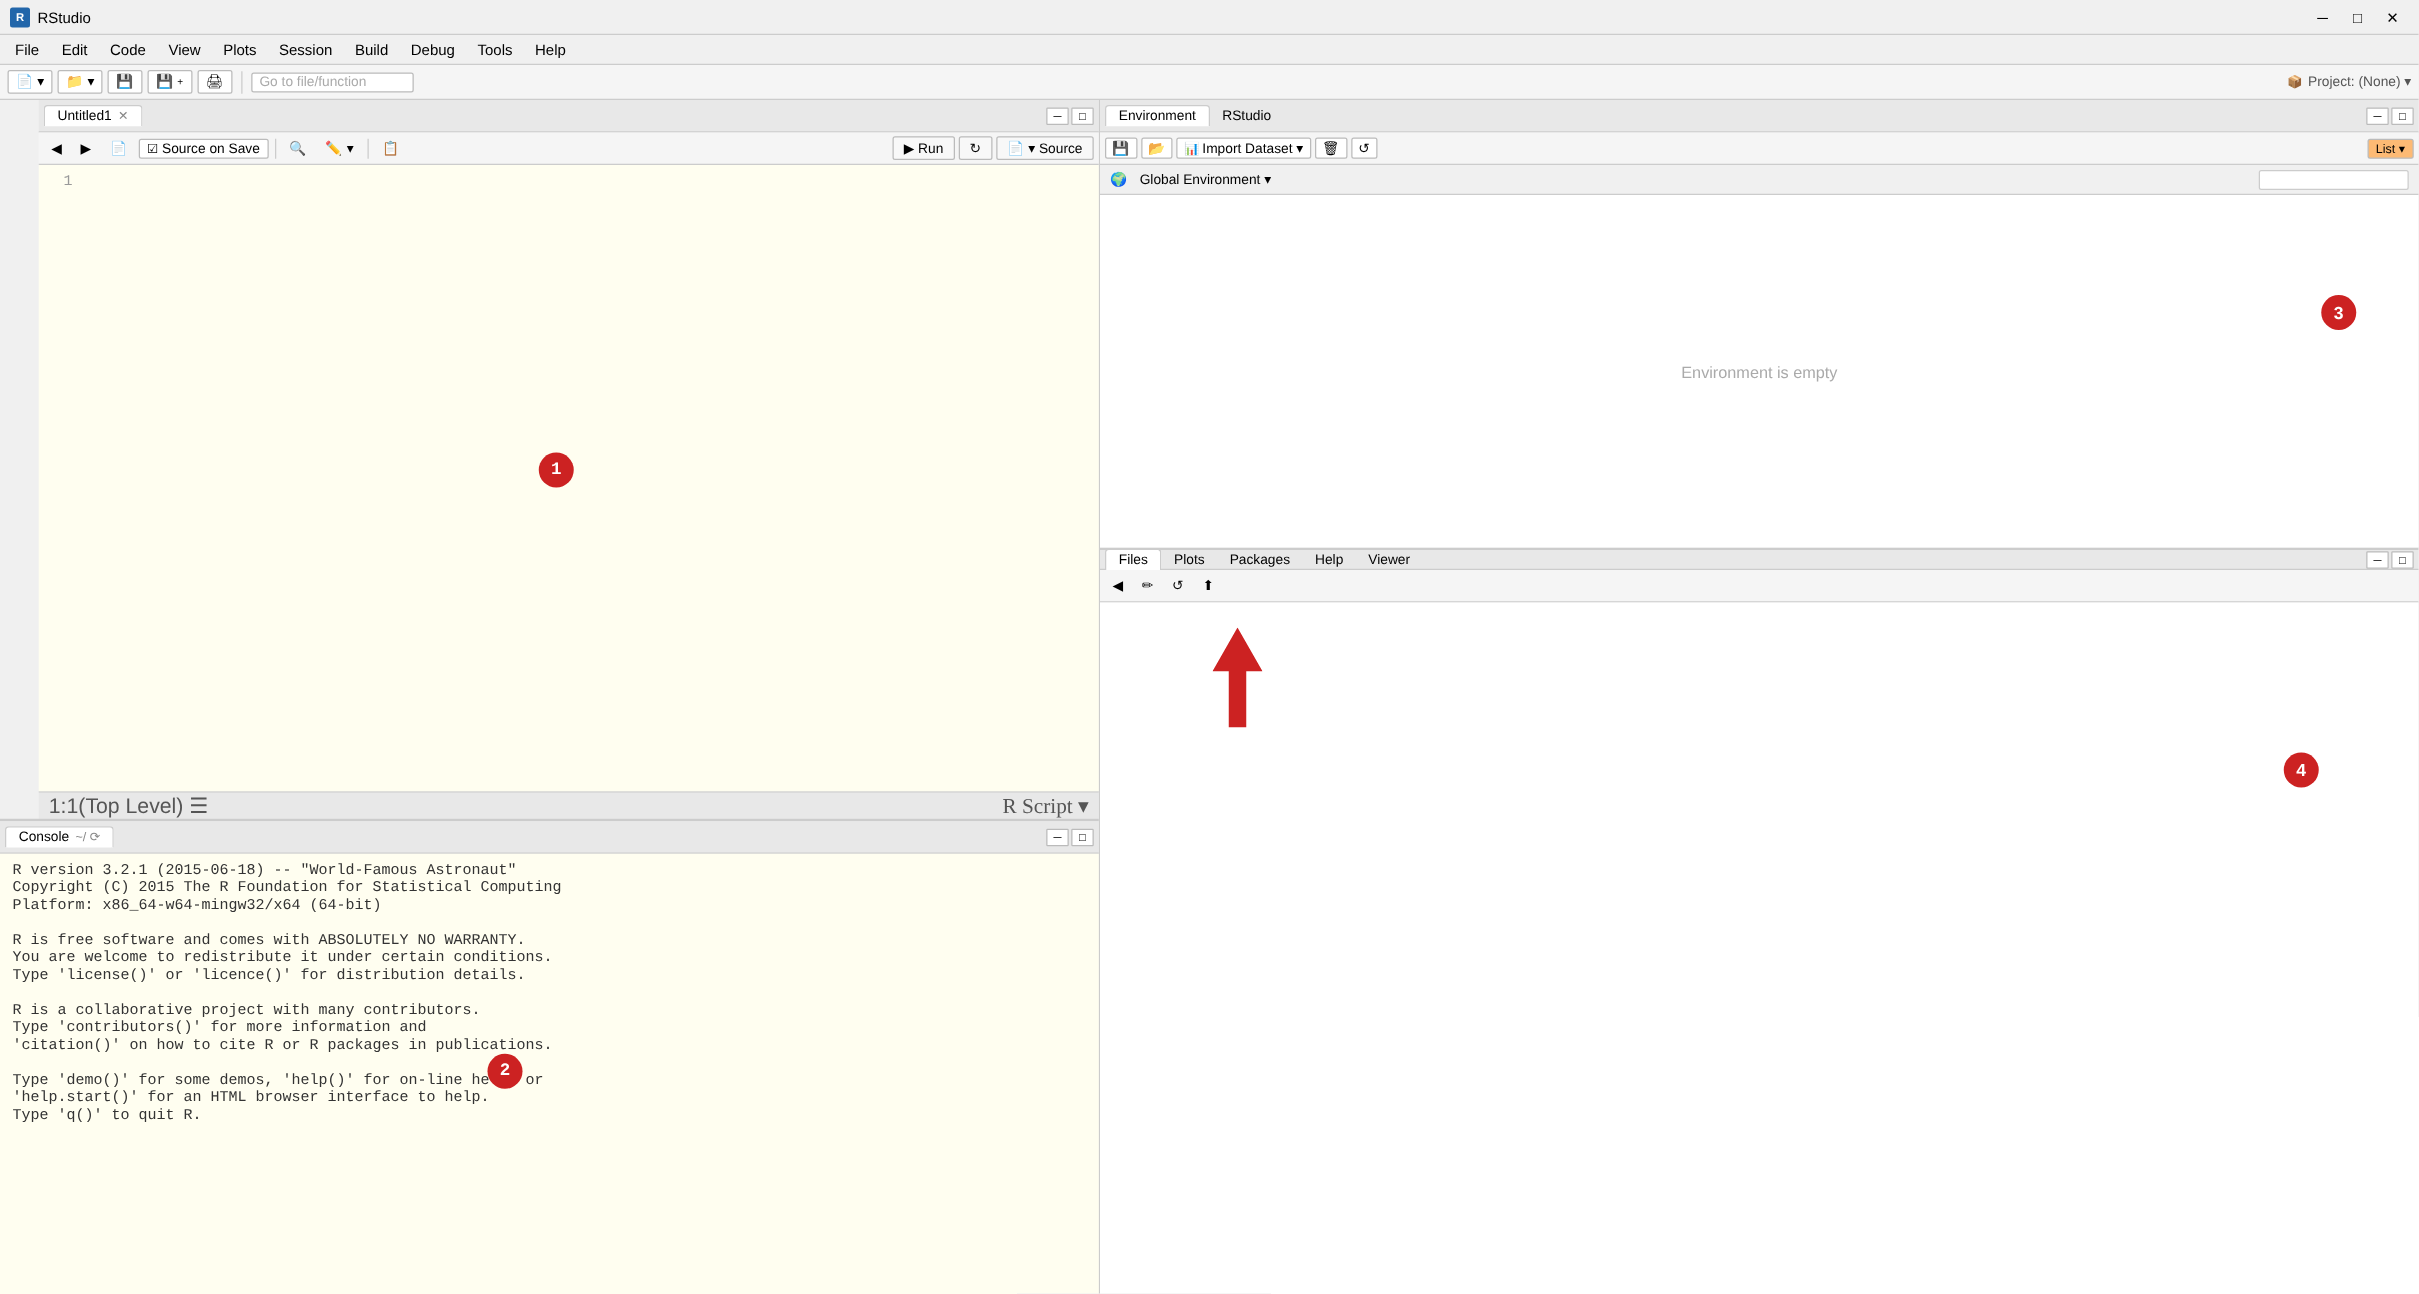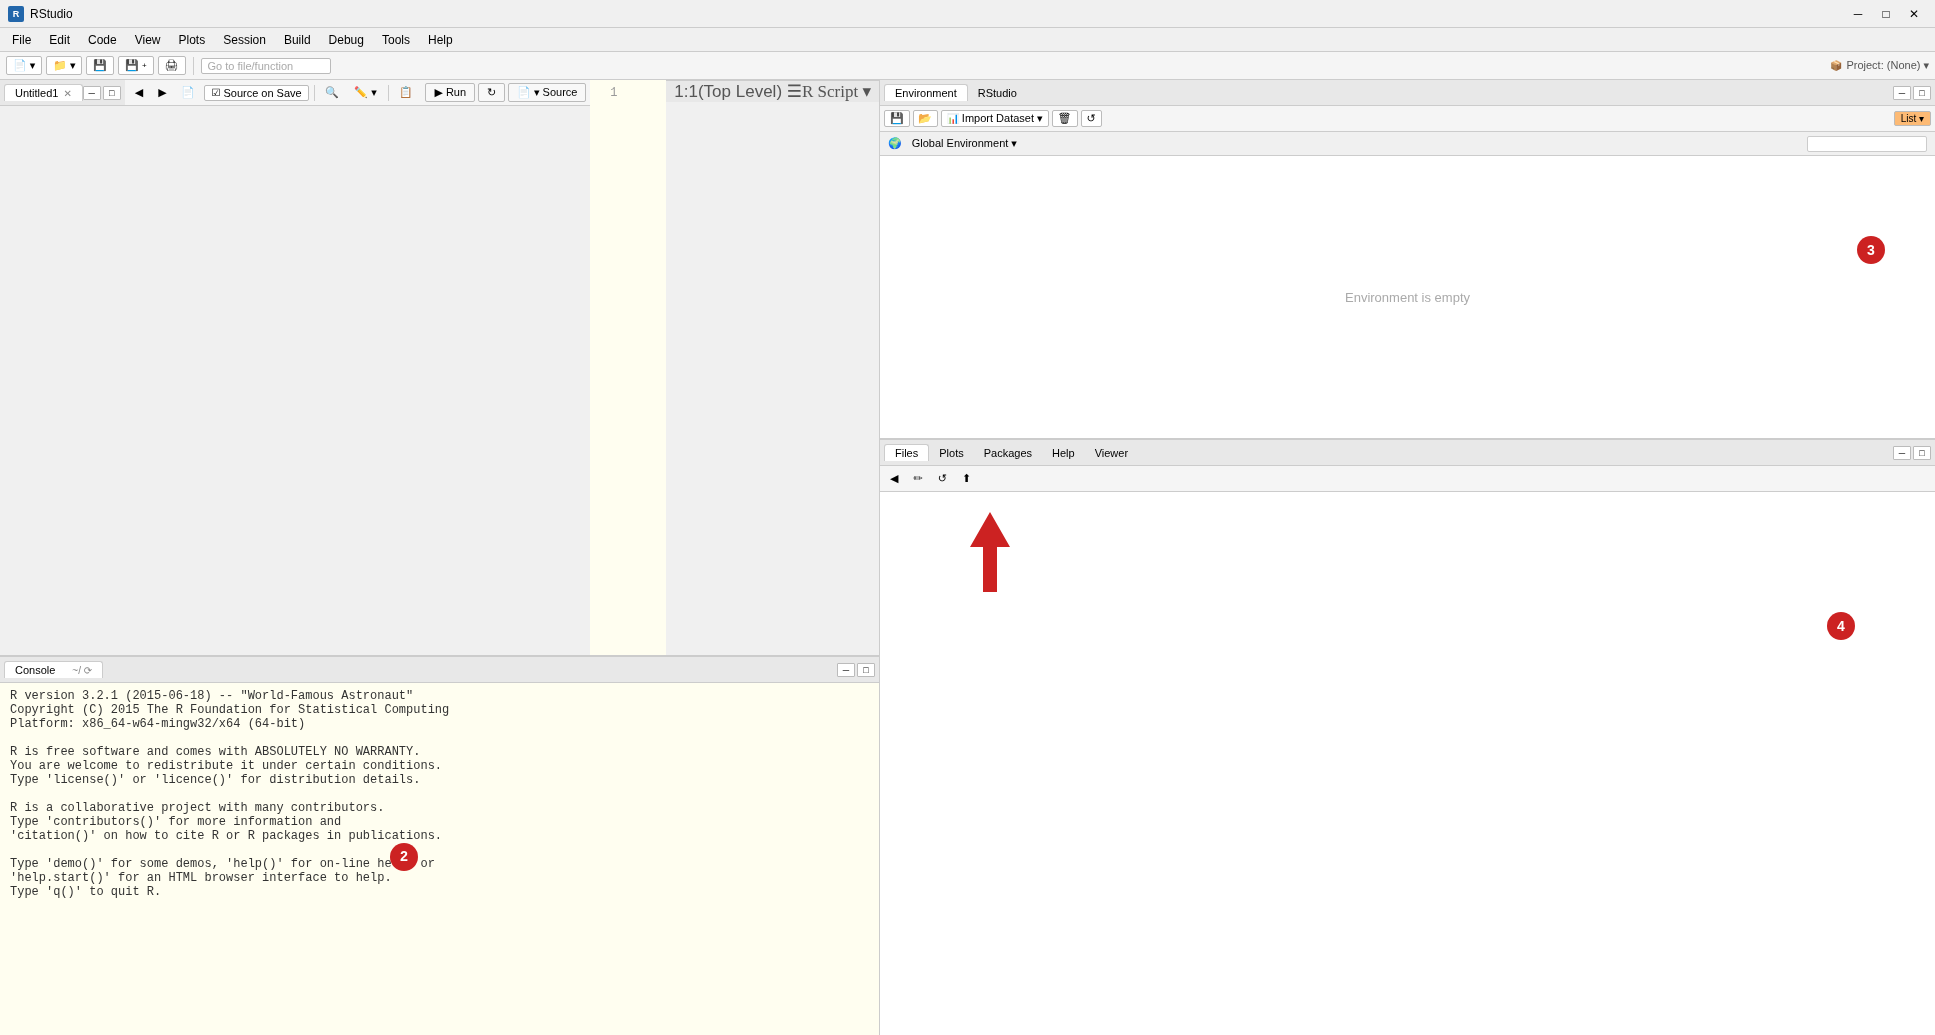--- a/index.html
+++ b/index.html
@@ -34,60 +34,60 @@
     .project-label { margin-left: auto; font-size: 11px; color: #555; display: flex; align-items: center; gap: 4px; }
 
     
     .main-layout { display: flex; flex-direction: column; height: calc(1035px - 80px); }
     .panels-row { display: flex; flex: 1; overflow: hidden; }
 
     
     .left-panel { display: flex; flex-direction: column; width: 880px; border-right: 1px solid #ccc; }
 
     
-    .editor-pane { display: flex; flex-direction: row; flex: 1; min-height: 0; }
+    .editor-pane { display: flex; flex-direction: column; flex: 1; min-height: 0; margin-left: 31px; }
     .editor-tab-bar { display: flex; align-items: center; background: #e8e8e8; height: 26px; border-bottom: 1px solid #ccc; padding: 0 4px; }
     .editor-tab { display: flex; align-items: center; background: #fff; border: 1px solid #ccc; border-bottom: none; padding: 2px 10px; font-size: 11px; gap: 5px; cursor: pointer; border-radius: 3px 3px 0 0; }
     .editor-tab-close { font-size: 10px; color: #888; cursor: pointer; }
     .editor-toolbar { display: flex; align-items: center; background: #f5f5f5; height: 26px; padding: 0 4px; border-bottom: 1px solid #ccc; gap: 3px; }
     .ed-btn { padding: 1px 5px; font-size: 11px; cursor: pointer; border: 1px solid transparent; background: none; display: flex; align-items: center; gap: 2px; border-radius: 2px; }
     .ed-btn-outlined { border: 1px solid #bbb; background: #fff; padding: 1px 6px; border-radius: 2px; cursor: pointer; font-size: 11px; display: flex; align-items: center; gap: 3px; }
     .run-btn { background: #f8f8f8; border: 1px solid #bbb; padding: 2px 8px; border-radius: 2px; cursor: pointer; font-size: 11px; display: flex; align-items: center; gap: 3px; }
     .ed-sep { width: 1px; height: 16px; background: #ccc; margin: 0 2px; }
     .ed-spacer { flex: 1; }
 
     .editor-content { flex: 1; background: #fffef0; padding: 4px 0; font-family: 'Courier New', monospace; font-size: 13px; overflow-y: auto; display: flex; min-height: 0; }
     .line-numbers { width: 35px; text-align: right; padding-right: 8px; color: #999; font-size: 12px; user-select: none; padding-top: 2px; }
     .editor-text-area { flex: 1; padding: 2px 4px; outline: none; }
 
     .editor-status { display: flex; align-items: center; justify-content: space-between; background: #e8e8e8; height: 22px; padding: 0 8px; border-top: 1px solid #ccc; font-size: 17px; color: #555; }
 
     
     .console-pane { height: 380px; border-top: 2px solid #ccc; display: flex; flex-direction: column; }
     .console-tab-bar { display: flex; align-items: center; background: #e8e8e8; height: 26px; border-bottom: 1px solid #ccc; padding: 0 4px; }
-    .console-tab { display: flex; align-items: center; padding: 2px 10px; font-size: 11px; gap: 17px; cursor: pointer; background: #fff; border: 1px solid #ccc; border-bottom: none; border-radius: 3px 3px 0 0; }
+    .console-tab { display: flex; align-items: center; padding: 2px 10px; font-size: 11px; gap: 5px; cursor: pointer; background: #fff; border: 1px solid #ccc; border-bottom: none; border-radius: 3px 3px 0 0; }
     .console-content { flex: 1; background: #fffef0; font-family: 'Courier New', monospace; font-size: 12px; padding: 6px 10px; overflow-y: auto; color: #333; }
 
     
     .right-panel { display: flex; flex-direction: column; flex: 1; justify-content: center; }
 
     
     .env-pane { display: flex; flex-direction: column; height: 360px; border-bottom: 2px solid #ccc; }
     .env-tab-bar { display: flex; align-items: center; background: #e8e8e8; height: 26px; border-bottom: 1px solid #ccc; padding: 0 4px; }
     .env-tab { padding: 2px 10px; font-size: 11px; cursor: pointer; }
     .env-tab.active { background: #fff; border: 1px solid #ccc; border-bottom: none; border-radius: 3px 3px 0 0; }
     .env-toolbar { display: flex; align-items: center; background: #f5f5f5; height: 26px; padding: 0 4px; border-bottom: 1px solid #ccc; gap: 3px; }
     .env-btn { padding: 1px 5px; font-size: 11px; cursor: pointer; border: 1px solid #bbb; background: #fff; border-radius: 2px; display: flex; align-items: center; gap: 2px; }
     .env-global-bar { display: flex; align-items: center; background: #f0f0f0; height: 24px; padding: 0 8px; border-bottom: 1px solid #ccc; gap: 4px; }
     .env-search { margin-left: auto; border: 1px solid #ccc; border-radius: 2px; padding: 1px 6px; font-size: 11px; width: 120px; }
     .env-content { flex: 1; background: #fff; display: flex; align-items: center; justify-content: center; color: #aaa; font-size: 13px; }
 
     
     .files-pane { display: flex; flex-direction: column; flex: 1; }
-    .files-tab-bar { display: flex; align-items: center; background: #e8e8e8; height: 26px; border-bottom: 1px solid #ccc; padding: 0 4px; }
+    .files-tab-bar { display: flex; align-items: center; background: #e8e8e8; height: 16px; border-bottom: 1px solid #ccc; padding: 0 4px; }
     .files-tab { padding: 2px 10px; font-size: 11px; cursor: pointer; }
     .files-tab.active { background: #fff; border: 1px solid #ccc; border-bottom: none; border-radius: 3px 3px 0 0; }
     .files-toolbar { display: flex; align-items: center; background: #f5f5f5; height: 26px; padding: 0 4px; border-bottom: 1px solid #ccc; gap: 3px; }
     .files-content { flex: 1; background: #fff; display: flex; flex-direction: column; align-items: center; justify-content: center; position: relative; }
 
     
     .annotation-circle {
       width: 28px; height: 28px; border-radius: 50%; background: #cc2222;
       color: white; display: flex; align-items: center; justify-content: center;
       font-weight: bold; font-size: 14px; position: absolute; pointer-events: none;

